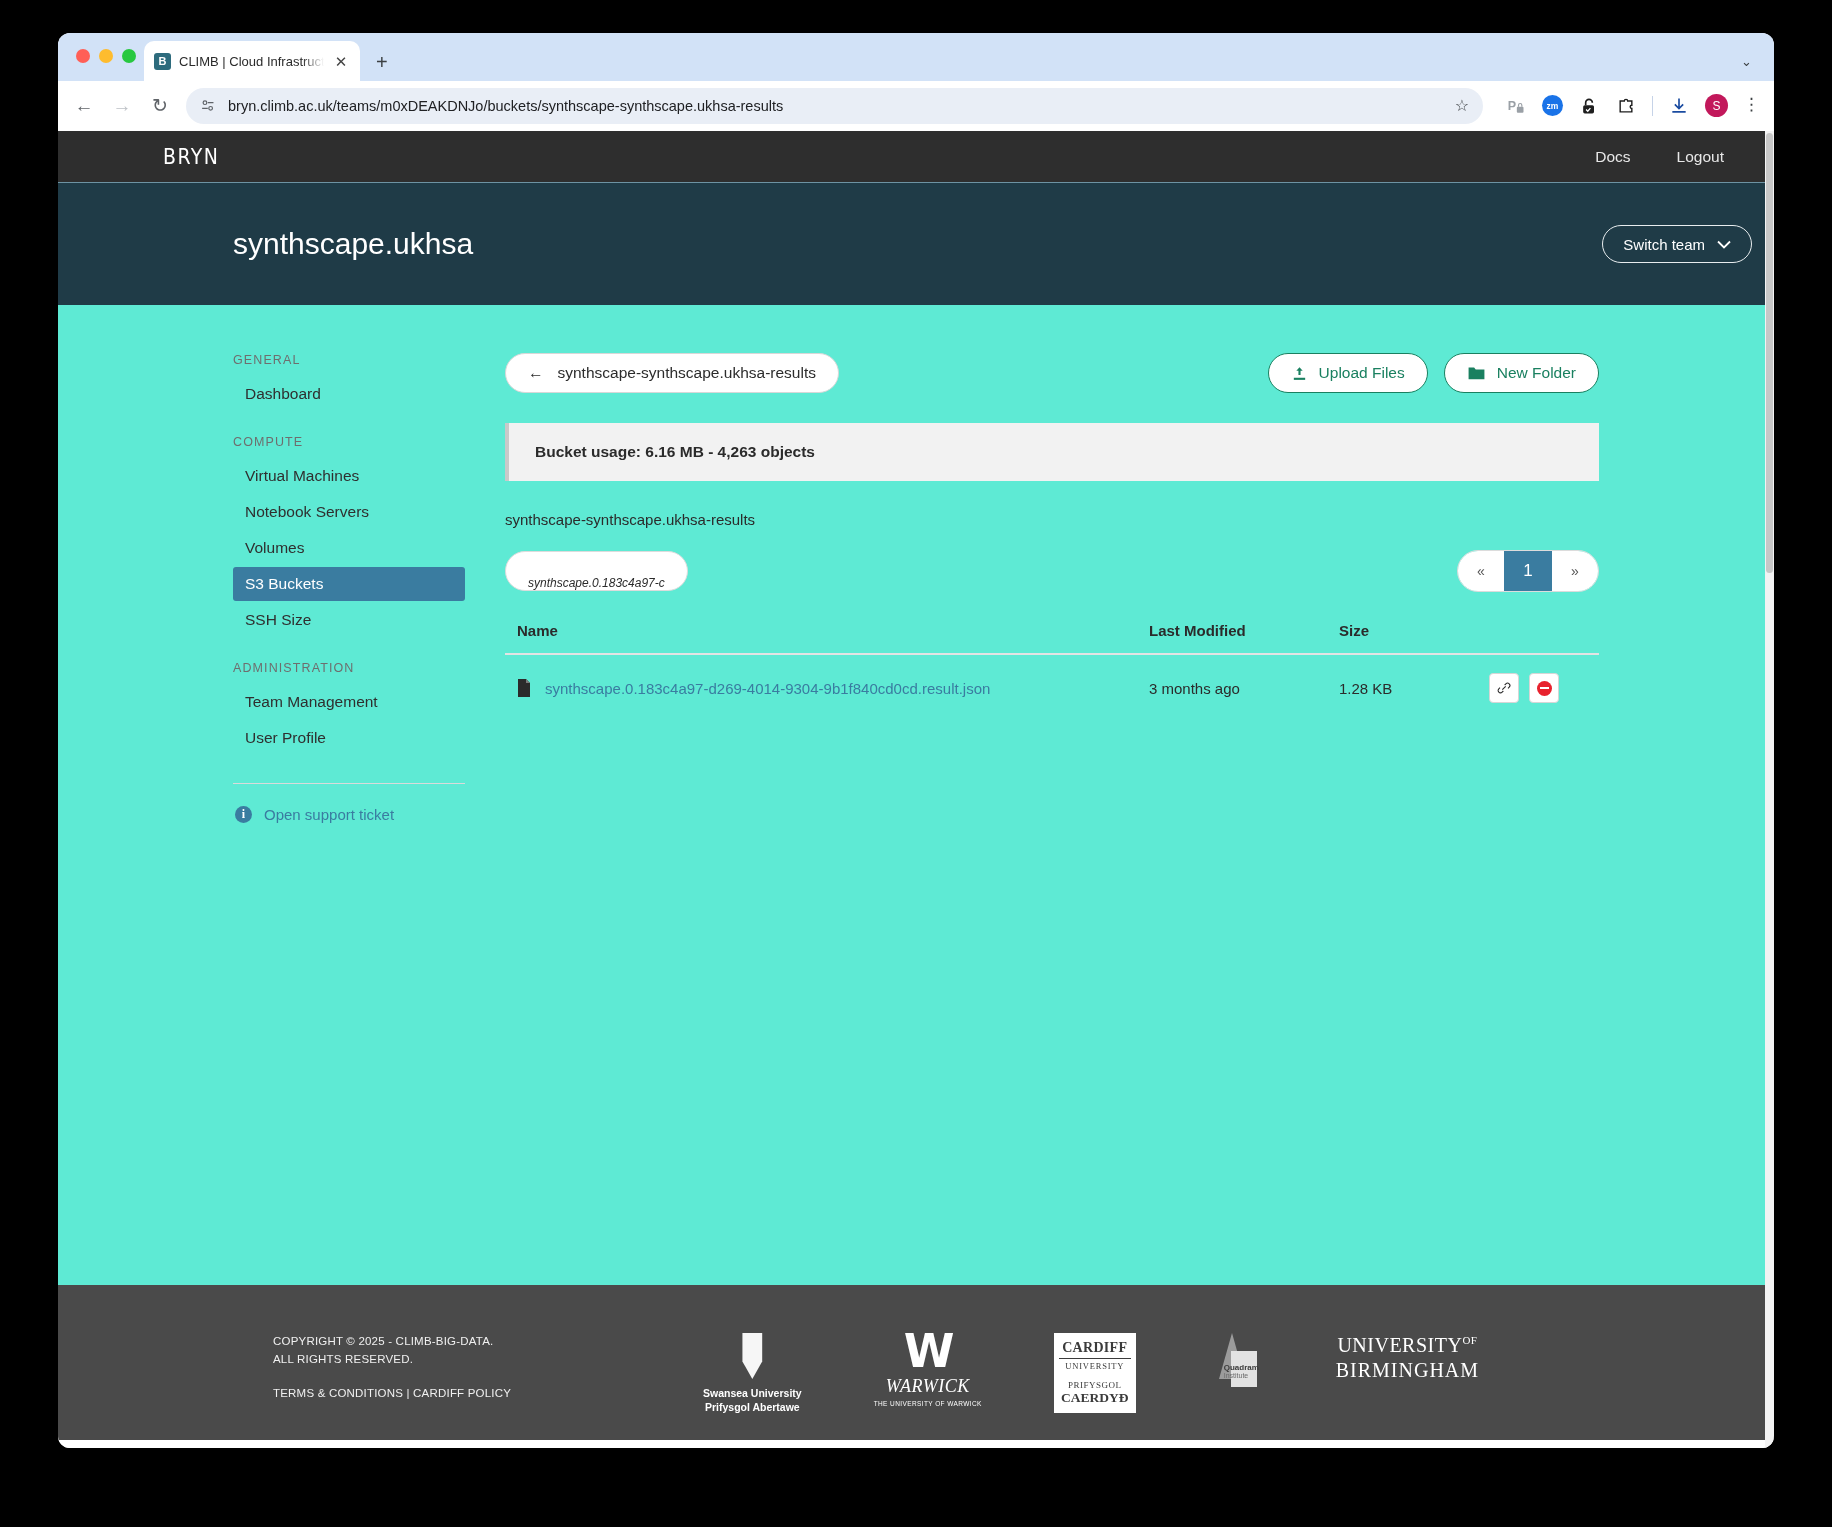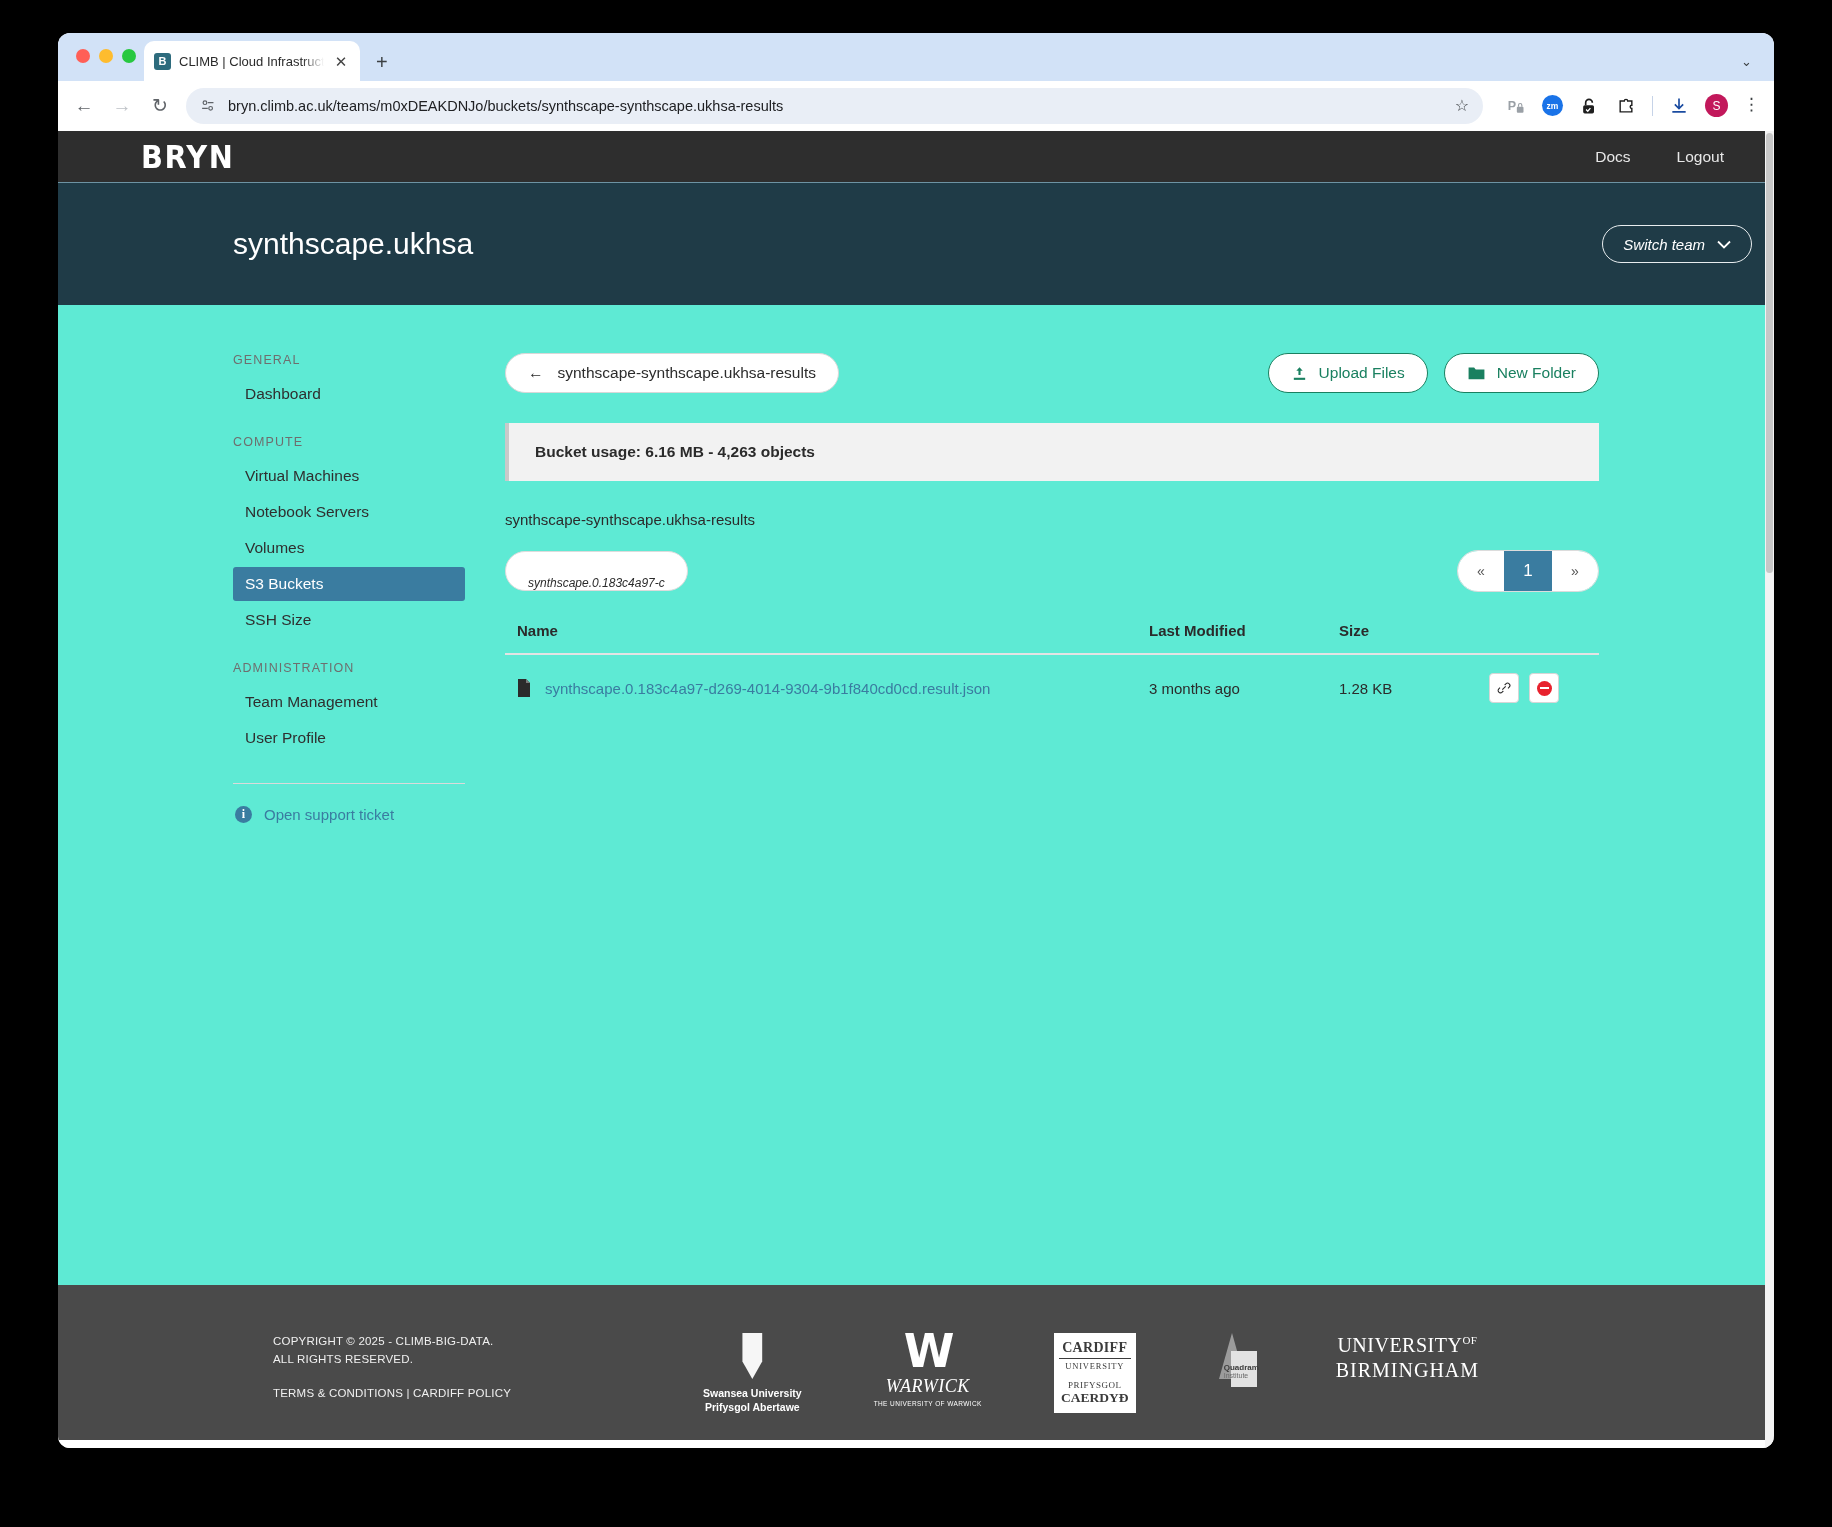--- a/index.html
+++ b/index.html
@@ -146,24 +146,24 @@
 
   .topnav {
     height: 52px;
     background: #2e2e2e;
     display: flex;
     align-items: center;
     padding: 0 28px 0 0;
     border-bottom: 1px solid #6d93a3;
   }
   .brand {
-    margin-left: 83px;
+    margin-left: 105px;
     color: #fff;
-    font-size: 32px;
-    font-weight: 700;
+    font-size: 21px;
+    font-weight: 400;
     letter-spacing: 1.5px;
     font-family: "DejaVu Sans", sans-serif;
     font-stretch: condensed;
   }
   .topnav-links {
     margin-left: auto;
     display: flex;
     gap: 46px;
     padding-right: 22px;
   }
@@ -190,21 +190,20 @@
     border: 1px solid #e8edef;
     border-radius: 22px;
     height: 38px;
     padding: 0 20px;
     color: #fff;
     font-size: 15px;
     display: flex;
     align-items: center;
     gap: 12px;
     background: transparent;
-    font-style: italic;
   }
 
   .body-wrap {
     display: flex;
     padding: 48px 0 0 0;
     background: #5eead4;
     height: 980px;
   }
 
   

